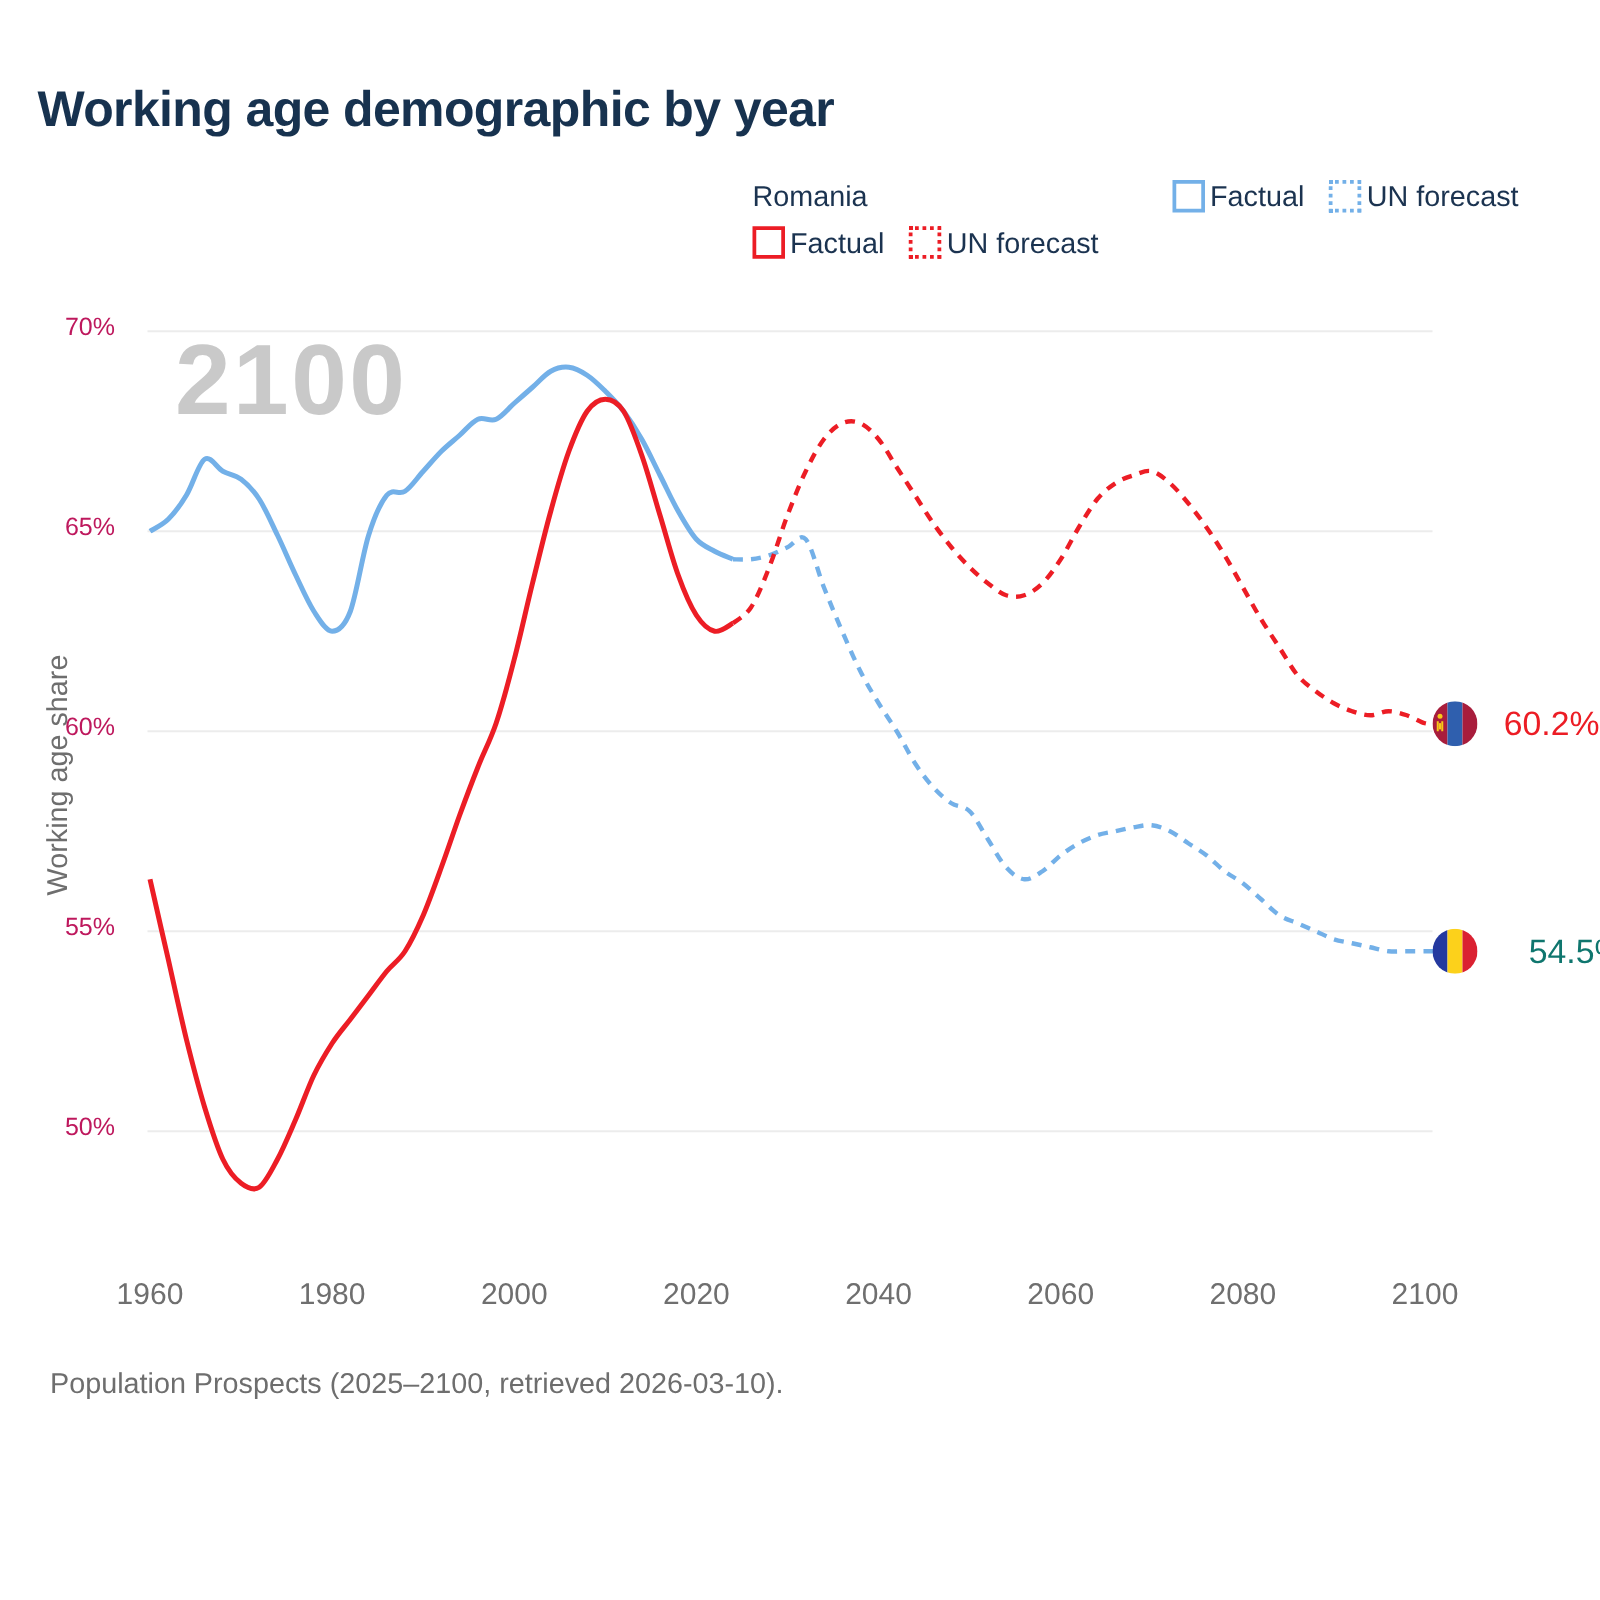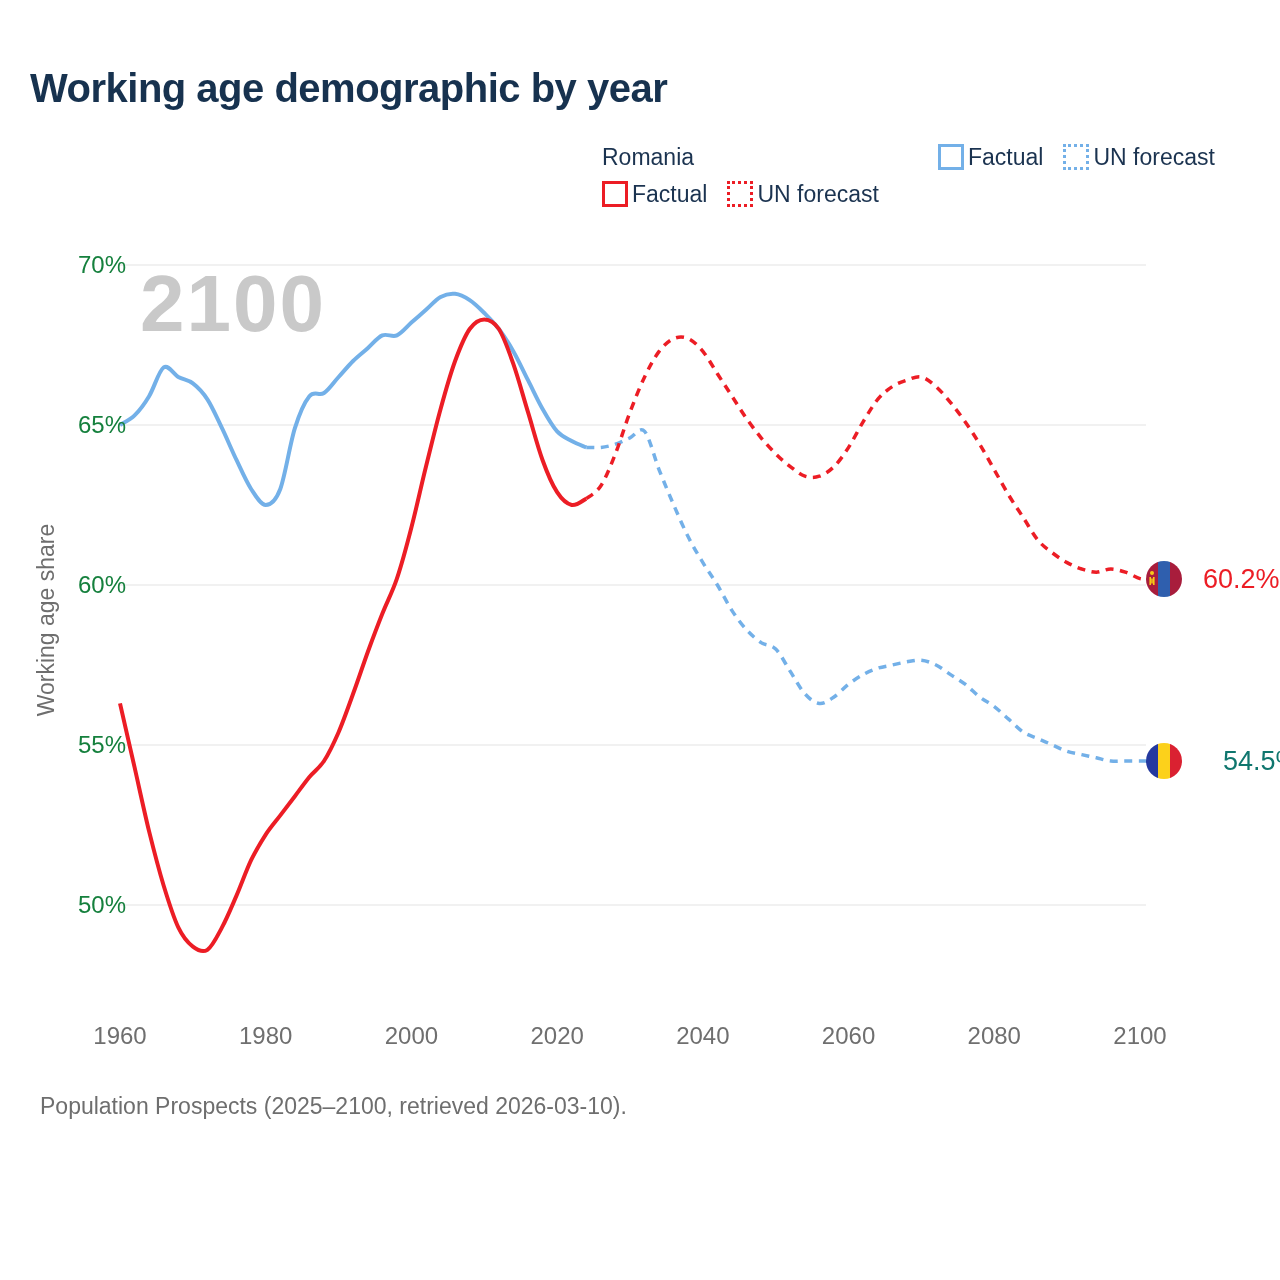--- a/index.html
+++ b/index.html
@@ -22,22 +22,22 @@
   .swatch.dotted{border-width:3px;border-style:dotted;}
 
   .watermark{position:absolute;left:140px;top:258px;font-size:80px;font-weight:700;
              color:#c9c9c9;letter-spacing:2px;}
 
   .y-title{position:absolute;left:46px;top:620px;transform:translate(-50%,-50%) rotate(-90deg);
            white-space:nowrap;font-size:23px;color:#6e6e6e;}
 
   #chart-svg{position:absolute;left:0;top:0;}
 
-  .ytick{position:absolute;left:46px;width:80px;text-align:right;
-         font-size:24px;color:#15803d;}
+  .ytick{position:absolute;left:12px;width:80px;text-align:right;
+         font-size:20px;color:#be185d;}
   .xtick{position:absolute;width:90px;text-align:center;top:1022px;
          font-size:24px;color:#6f6f6f;}
 
   .end-label{position:absolute;left:1146px;display:flex;align-items:center;gap:21px;}
   .end-value{font-size:27px;line-height:36px;white-space:nowrap;}
 
   .page-footer{position:absolute;left:40px;top:1086px;font-size:23px;color:#6e6e6e;
                line-height:40px;}
 </style>
 </head>

